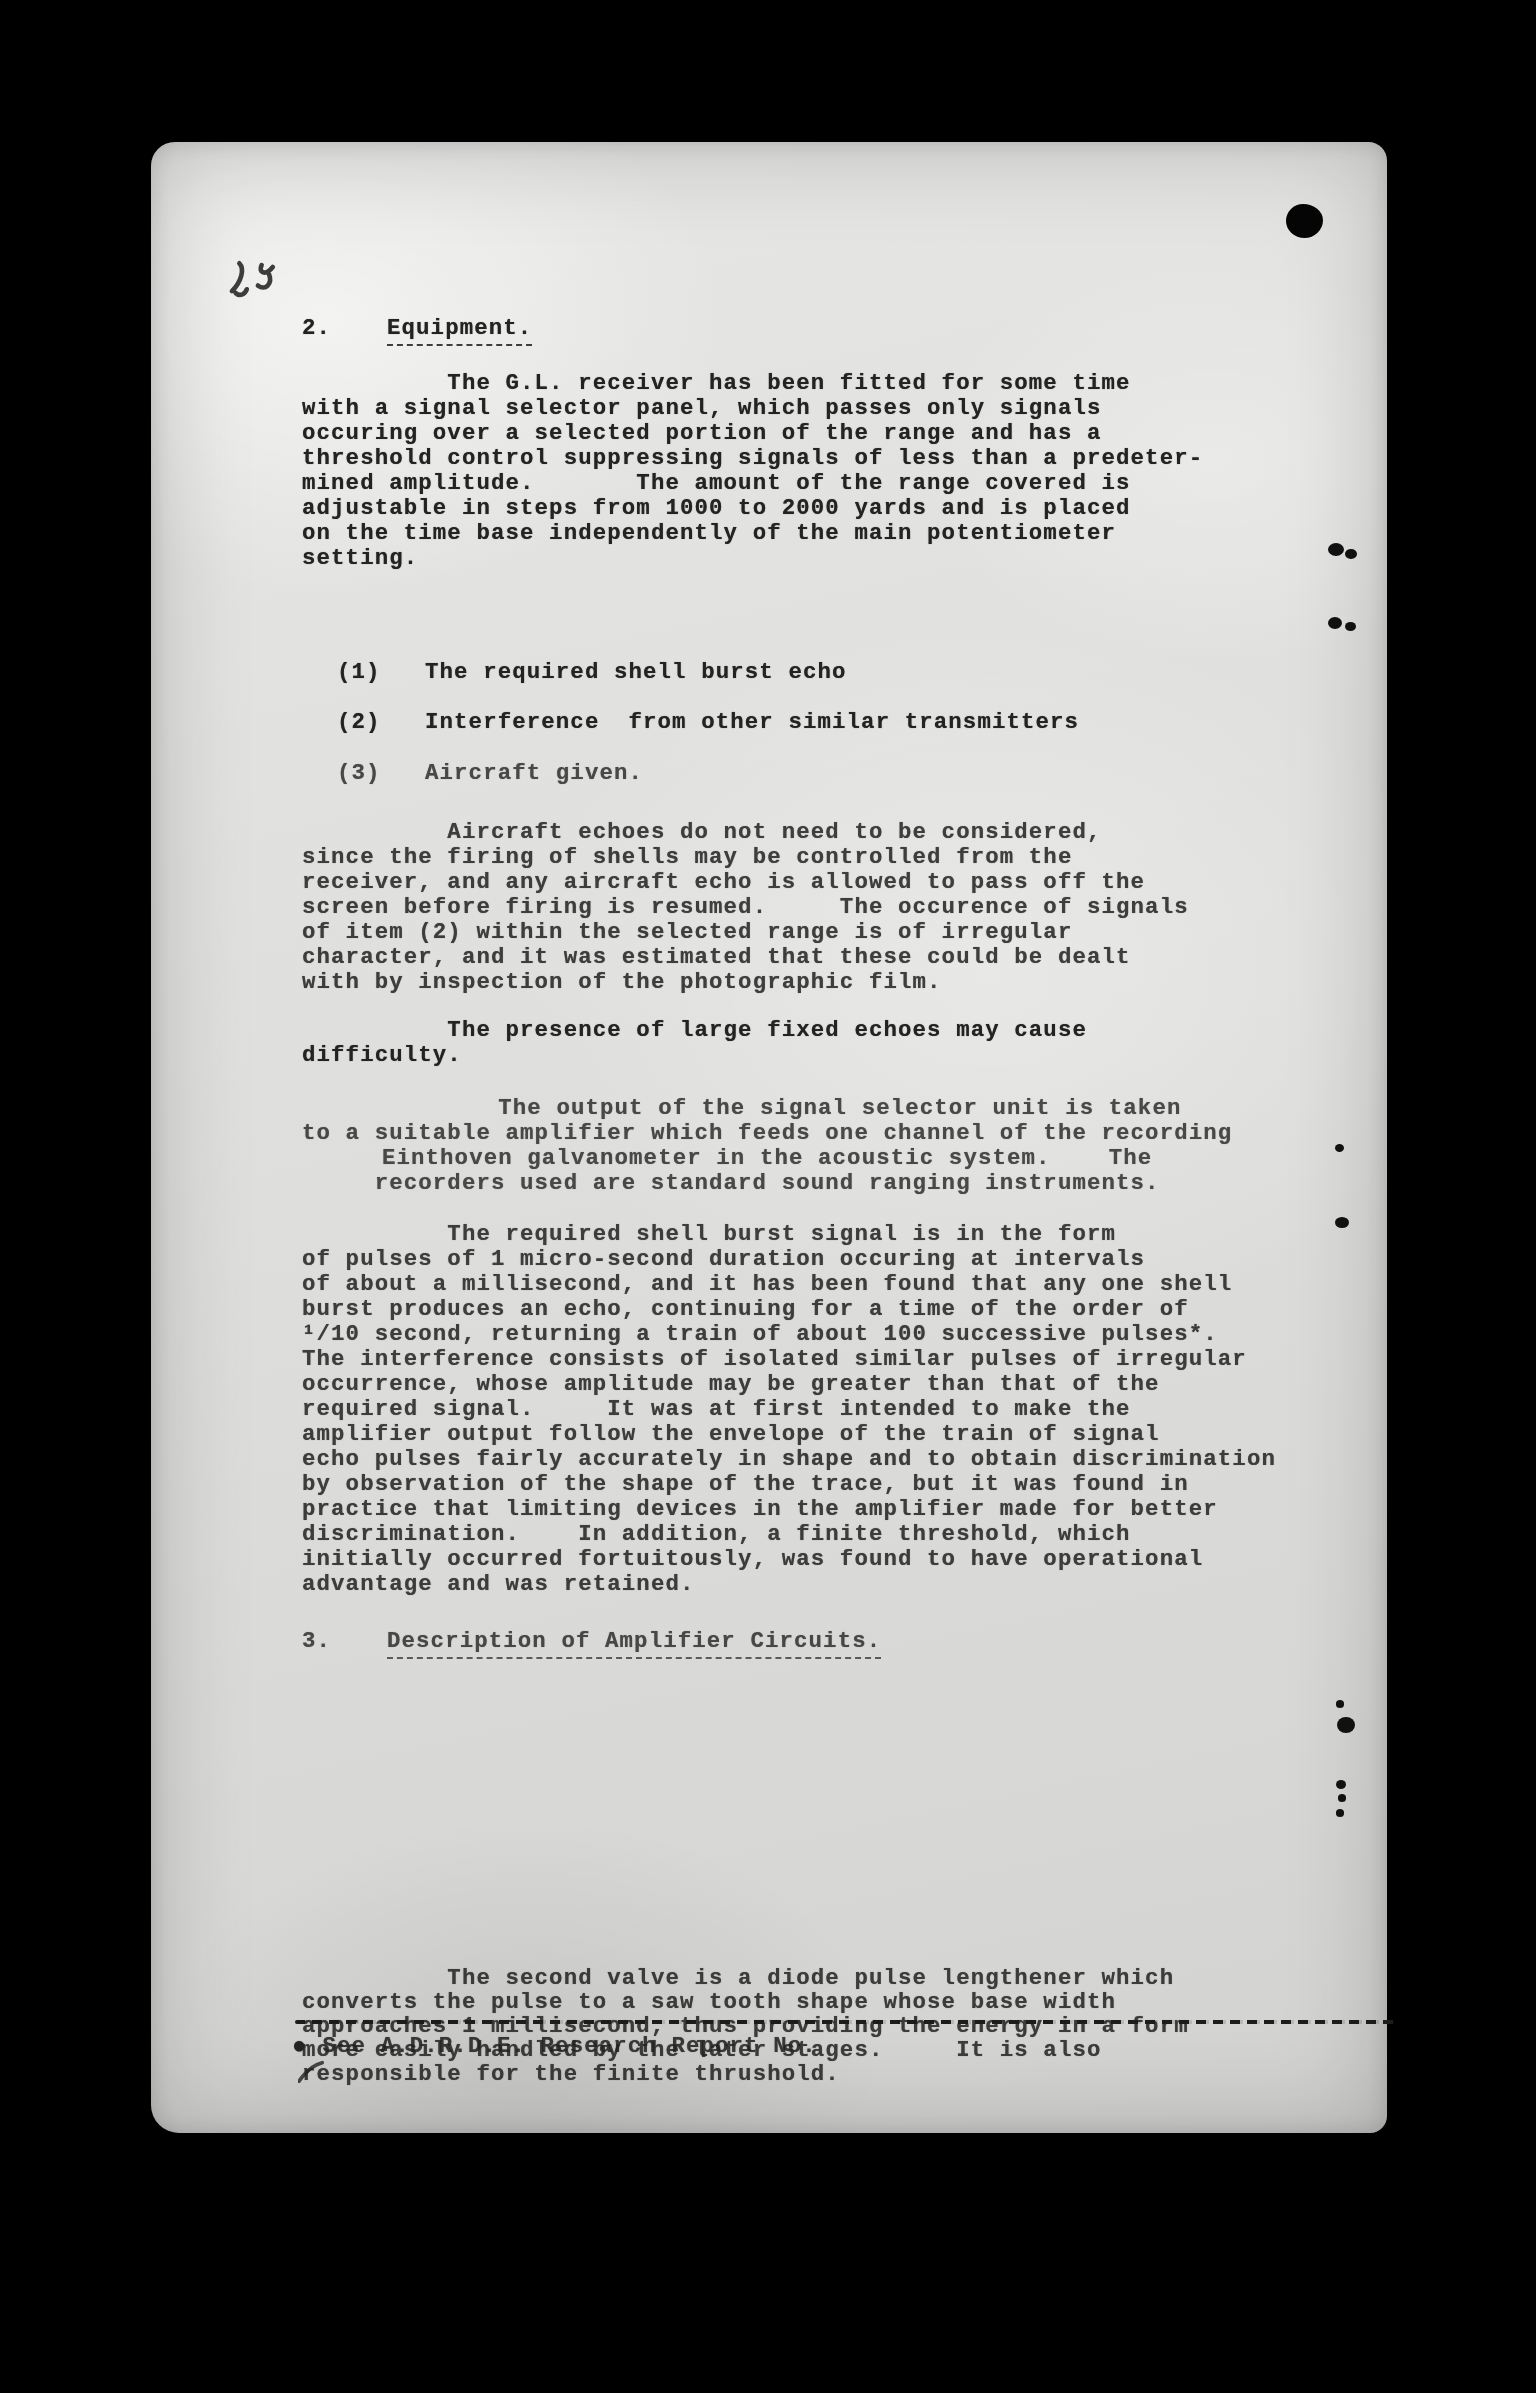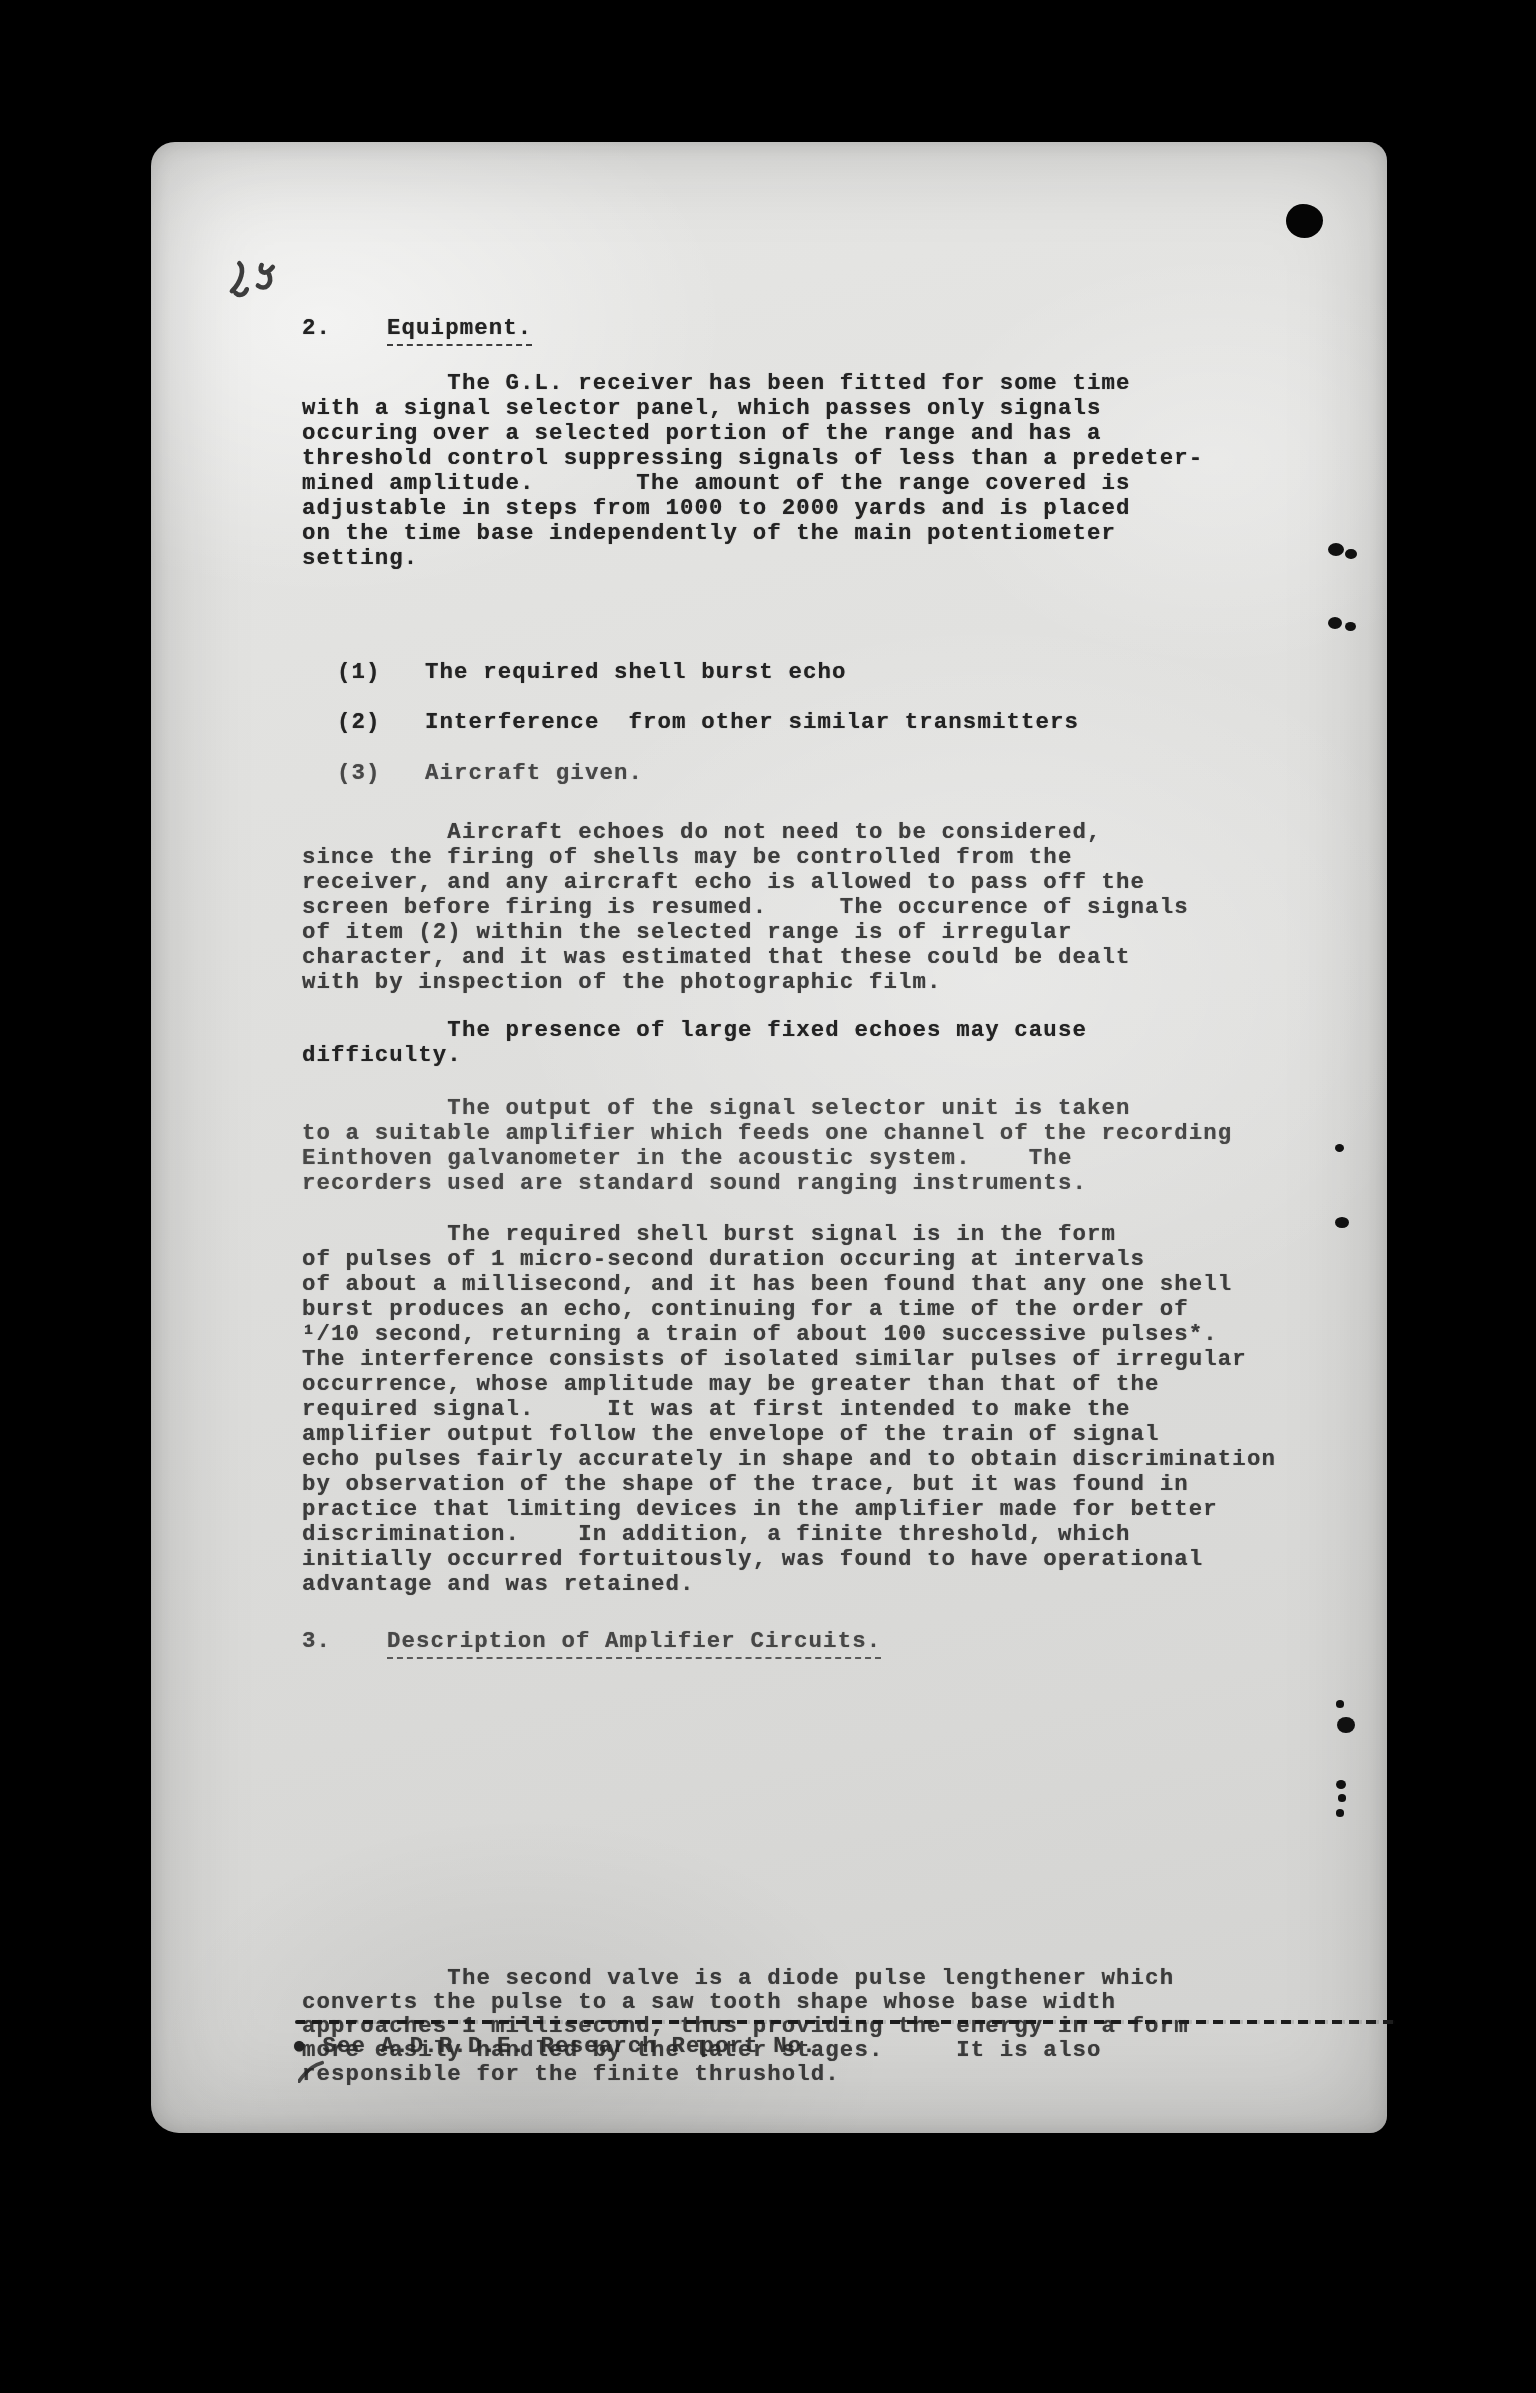--- a/index.html
+++ b/index.html
@@ -106,21 +106,21 @@
 since the firing of shells may be controlled from the
 receiver, and any aircraft echo is allowed to pass off the
 screen before firing is resumed.     The occurence of signals
 of item (2) within the selected range is of irregular
 character, and it was estimated that these could be dealt
 with by inspection of the photographic film.</div>
 
   <div class="ink para" style="top:876px;">          The presence of large fixed echoes may cause
 difficulty.</div>
 
-  <div class="ink para fade1" style="top:954px;">          The output of the signal selector unit is taken
+  <div class="ink para fade1" style="top:954px;text-align:center;">          The output of the signal selector unit is taken
 to a suitable amplifier which feeds one channel of the recording
 Einthoven galvanometer in the acoustic system.    The
 recorders used are standard sound ranging instruments.</div>
 
   <div class="ink para fade2" style="top:1080px;">          The required shell burst signal is in the form
 of pulses of 1 micro-second duration occuring at intervals
 of about a millisecond, and it has been found that any one shell
 burst produces an echo, continuing for a time of the order of
 ¹/10 second, returning a train of about 100 successive pulses*.
 The interference consists of isolated similar pulses of irregular

